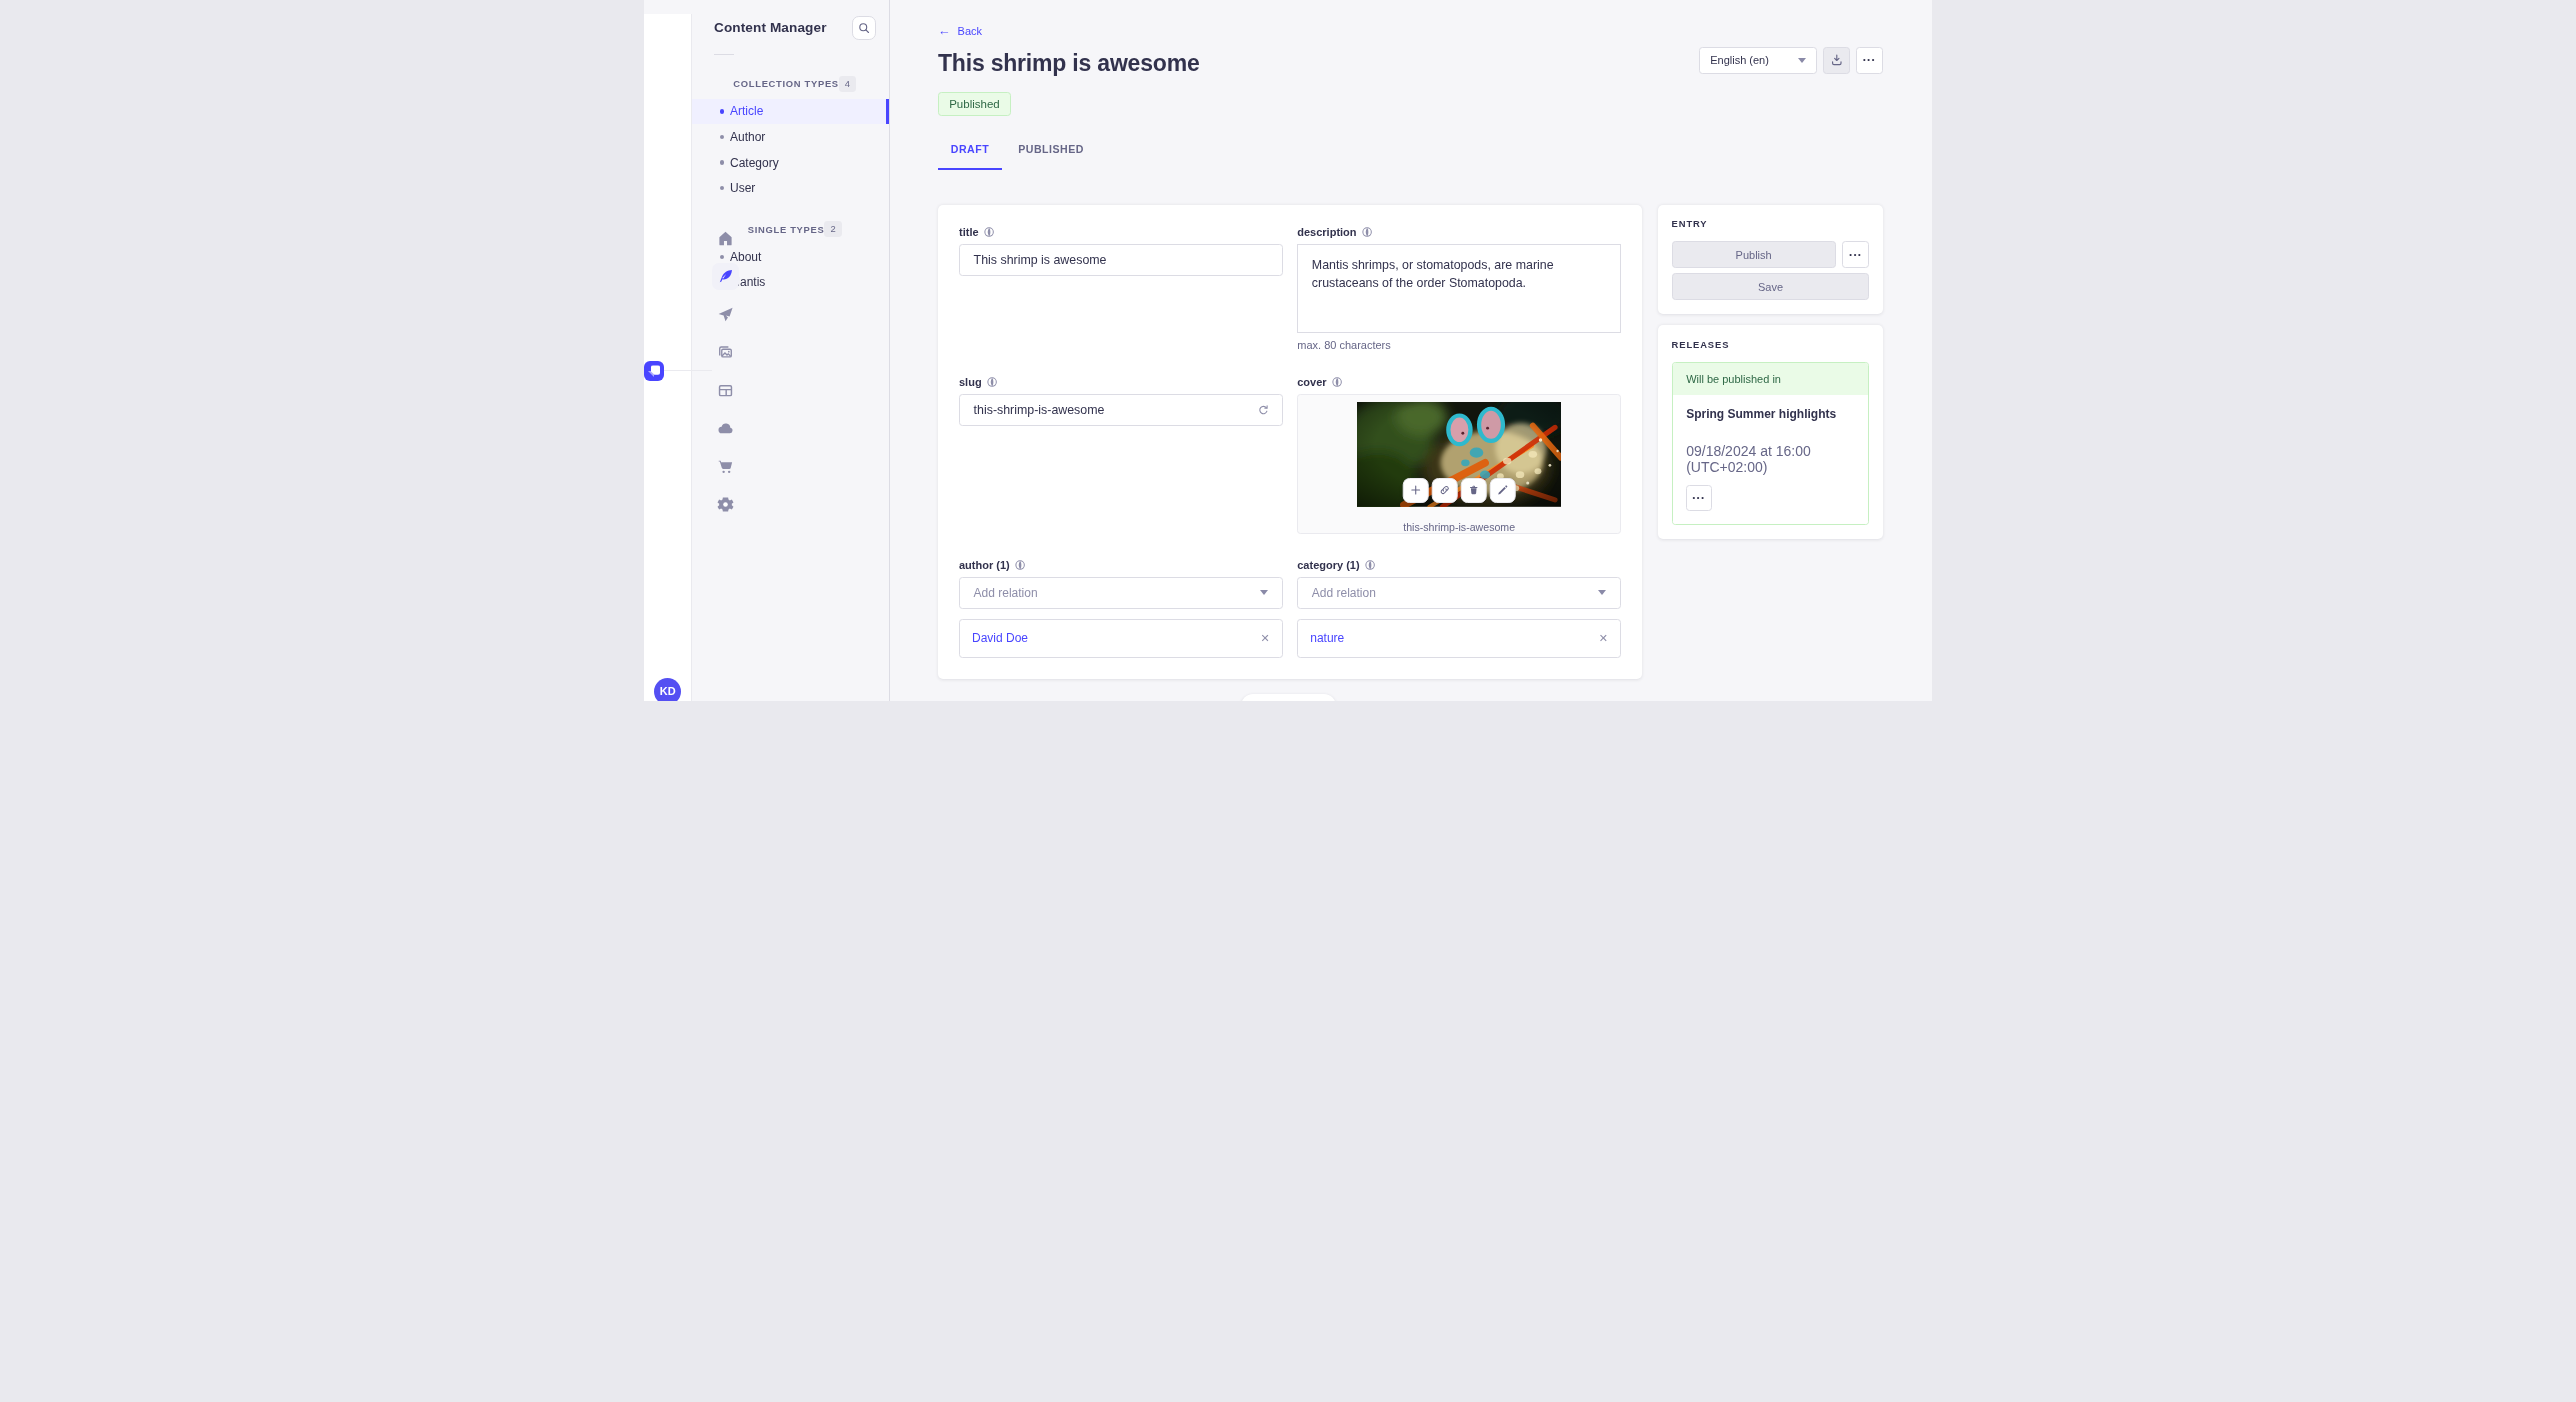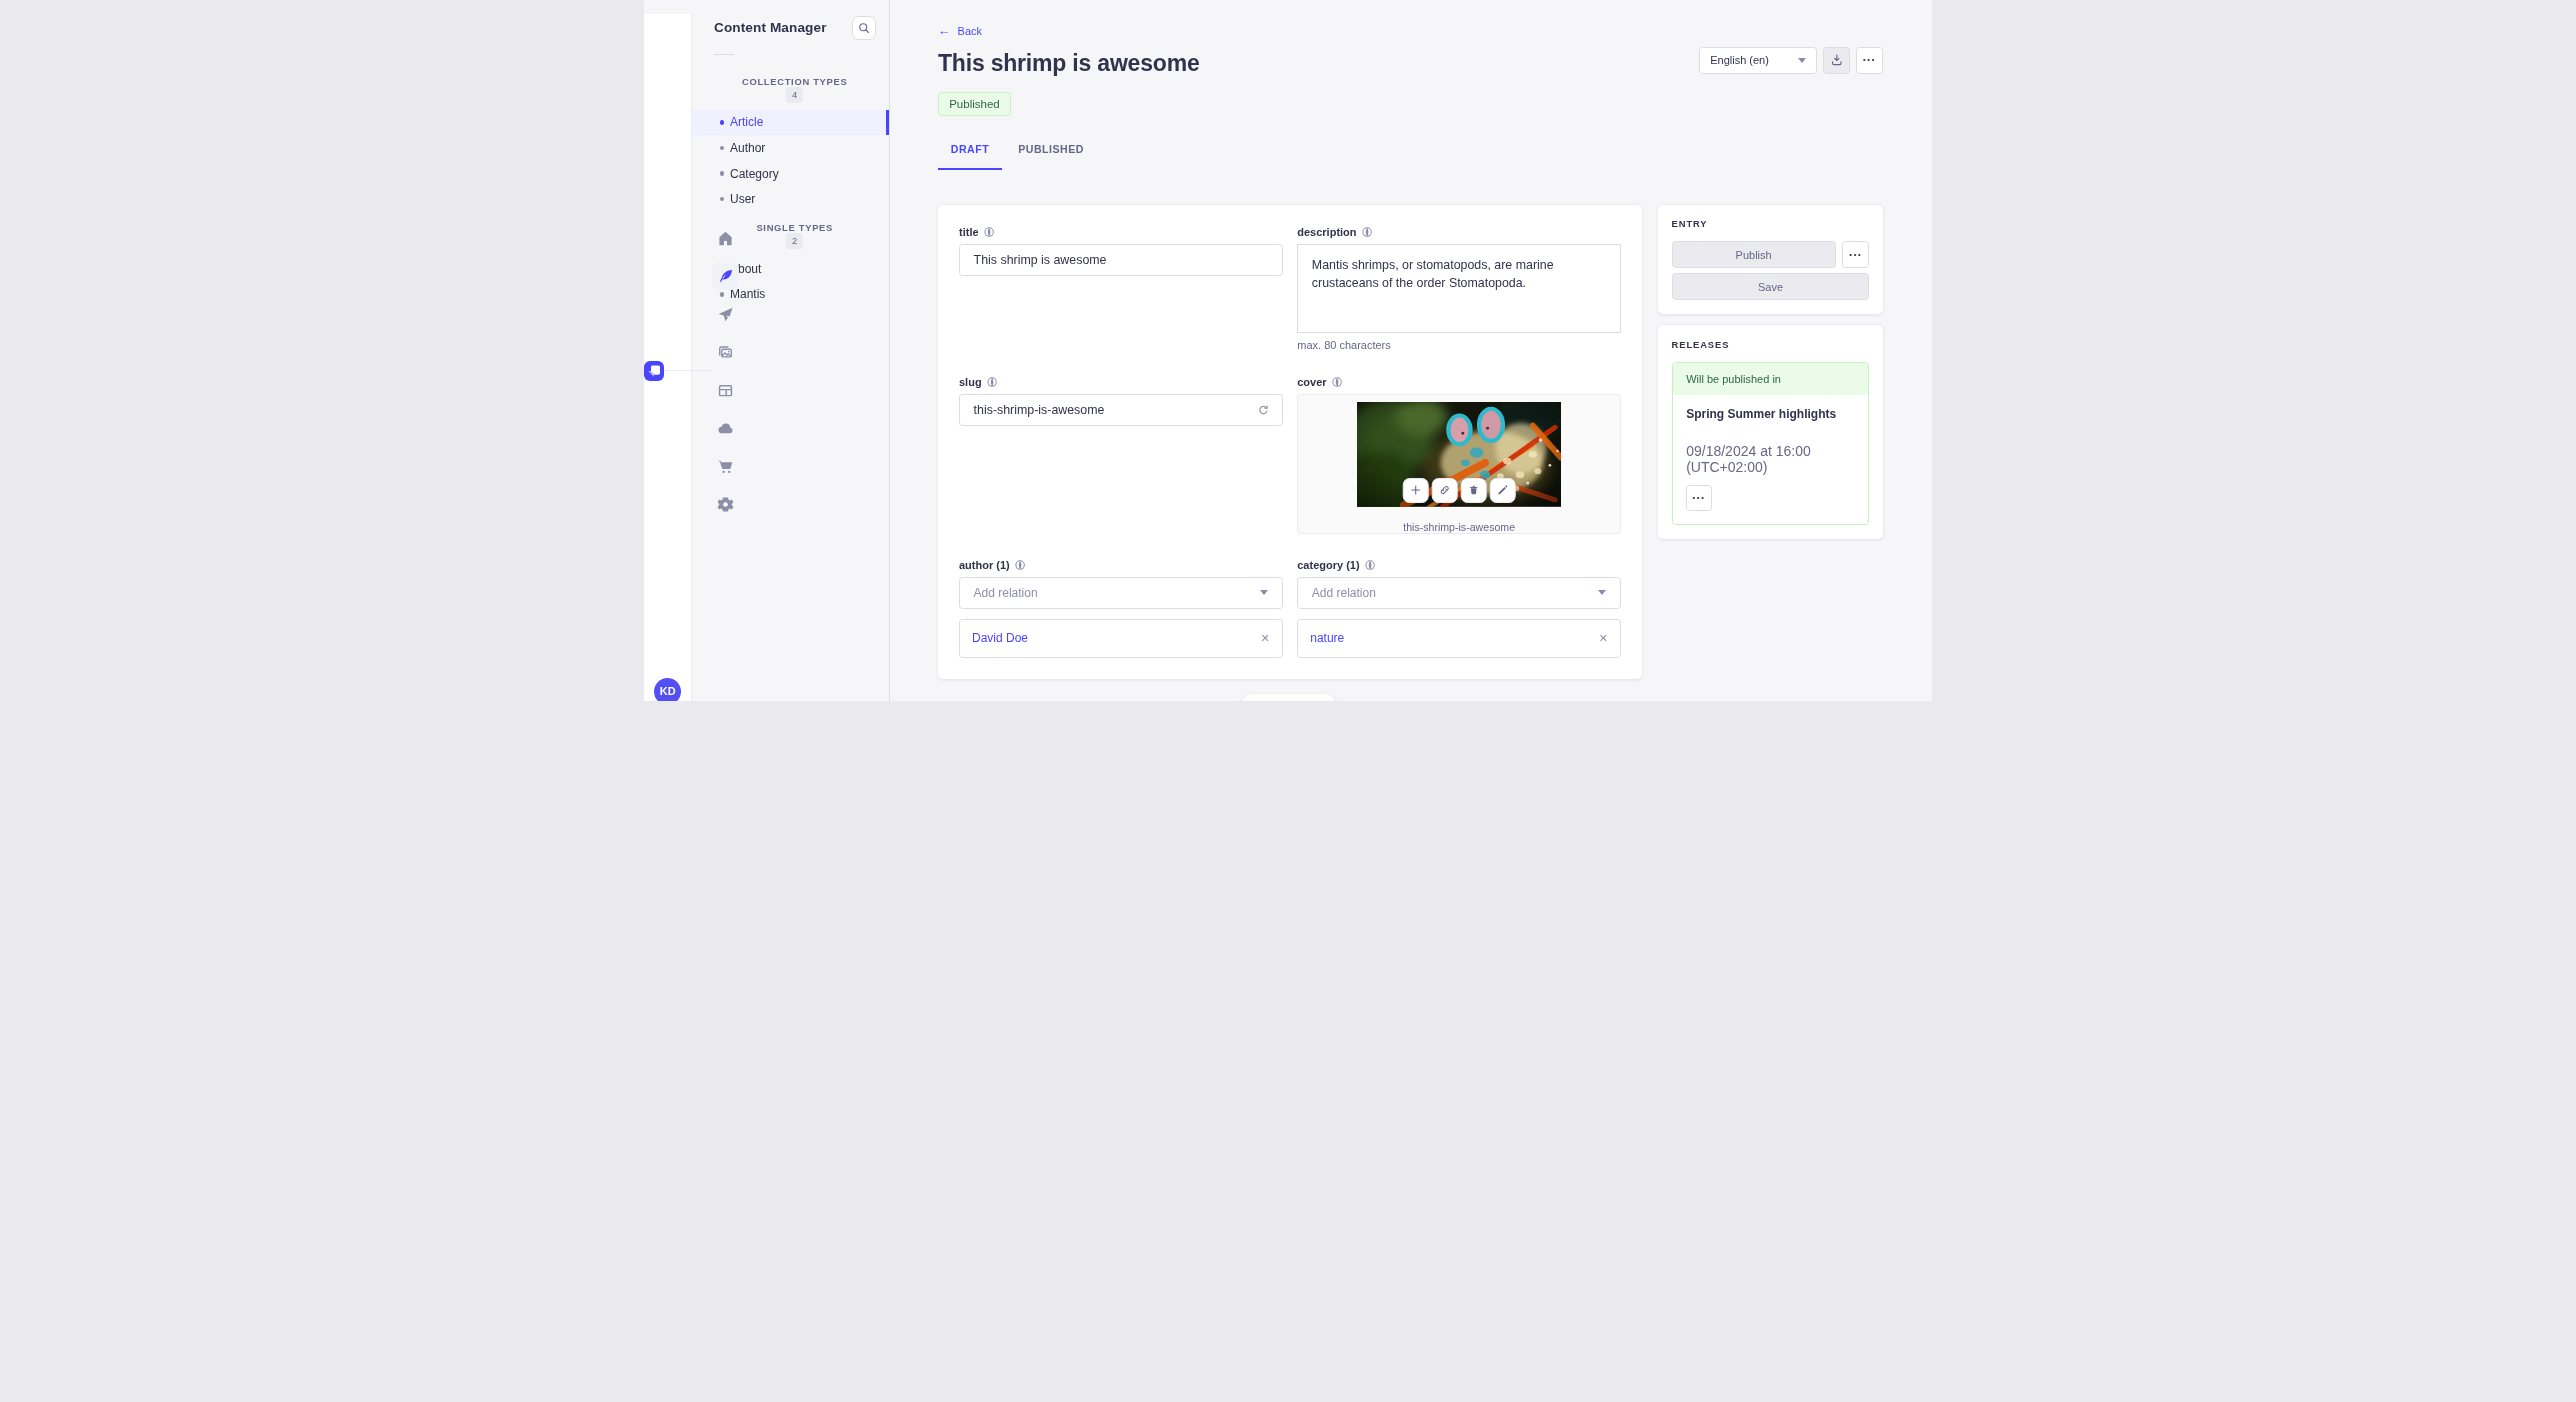--- a/index.html
+++ b/index.html
@@ -30,22 +30,22 @@
 
   
   .subnav { position:absolute; left:48px; top:0; width:198px; height:100%;
             background:#f6f6f9; border-right:0.9px solid #dcdce4; z-index:4; }
   .subnav-head { position:relative; padding:20.4px 13.6px 0 22px; }
   .subnav-title { font-size:13.6px; font-weight:bold; color:#32324d; letter-spacing:0.1px; }
   .search-btn { position:absolute; right:12.8px; top:16px; width:24px; height:24px; background:#fff;
             border:0.9px solid #dcdce4; border-radius:6.8px; display:flex; align-items:center;
             justify-content:center; color:#666687; cursor:pointer; }
   .mini-divider { width:20.4px; height:0.9px; background:#dcdce4; margin:19px 0 0 22px; }
-  .section-head { display:flex; align-items:center; justify-content:flex-end;
-            margin:20.4px 13.6px 6.8px 22px;flex-direction:column; }
+  .section-head { display:flex; align-items:center; justify-content:center;
+            margin:20.4px 13.6px 6.8px 22px; }
   .section-label { font-size:9.4px; font-weight:bold; letter-spacing:0.7px; color:#666687; }
   .count-badge { background:#eaeaef; color:#666687; font-size:9.4px; line-height:1;
             padding:3.4px 6px; border-radius:3.4px; }
   .nav-list { list-style:none; }
   .nav-item { position:relative; height:25.6px; display:flex; align-items:center;
             padding-left:38px; font-size:12px; color:#32324d; cursor:pointer; }
   .nav-item .bullet { position:absolute; left:28px; width:4.3px; height:4.3px; border-radius:50%;
             background:#8e8ea9; }
   .nav-item.active { background:#f0f0ff; color:#4945ff; }
   .nav-item.active .bullet { background:#4945ff; }
@@ -228,21 +228,21 @@
       <li class="nav-item">
         <span class="bullet"></span>
         <span>Category</span>
       </li>
       <li class="nav-item">
         <span class="bullet"></span>
         <span>User</span>
       </li>
     </ul>
 
-    <div class="section-head" style="margin-top:10px;">
+    <div class="section-head" style="margin-top:20px;">
       <span class="section-label">SINGLE TYPES</span>
       <span class="count-badge">2</span>
     </div>
     <ul class="nav-list">
       <li class="nav-item">
         <span class="bullet"></span>
         <span>About</span>
       </li>
       <li class="nav-item">
         <span class="bullet"></span>

